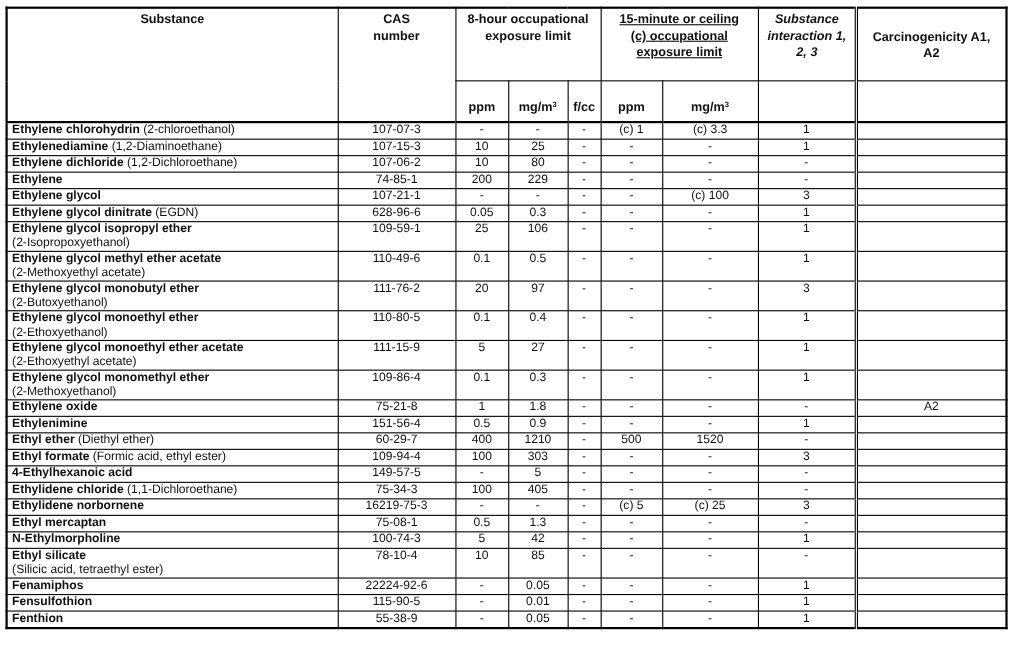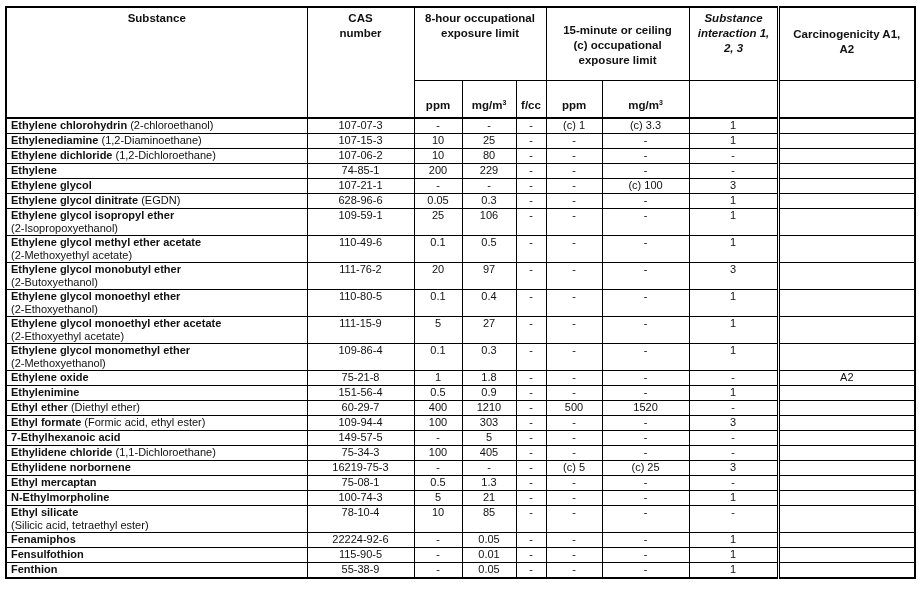--- a/index.html
+++ b/index.html
@@ -51,21 +51,21 @@
   <thead>
     <tr class="h1">
       <th rowspan="2">Substance</th>
       <th rowspan="2">
           <div style="width:60px;margin:0 auto;">CAS number</div>
         </th>
       <th colspan="3">
           <div style="width:110px;margin:0 auto;">8-hour occupational exposure limit</div>
         </th>
       <th colspan="2">
-          <div style="width:115px;margin:12px auto;">15-minute or ceiling (c) occupational exposure limit</div>
+          <div style="width:115px;margin:0 auto;text-decoration:underline;">15-minute or ceiling (c) occupational exposure limit</div>
         </th>
       <th rowspan="1">
           <div style="width:80px;margin:0 auto;font-style:italic;">Substance interaction 1, 2, 3</div>
         </th>
       <th rowspan="1" class="dbl-left">
           <div style="width:110px;margin:16px auto;">Carcinogenicity A1, A2</div>
         </th>
     </tr>
     <tr class="h2">
       <th>ppm</th>
@@ -264,21 +264,21 @@
     <td class="num">100</td>
     <td class="num">303</td>
     <td class="num">-</td>
     <td class="num">-</td>
     <td class="num">-</td>
     <td class="num">3</td>
     <td class="num dbl-left"></td>
   </tr>
 
   <tr>
-    <td class="name"><span class="b">7-Ethylhexanoic acid</span><span class="alt"></span></td>
+    <td class="name"><span class="b">4-Ethylhexanoic acid</span><span class="alt"></span></td>
     <td class="num">149-57-5</td>
     <td class="num">-</td>
     <td class="num">5</td>
     <td class="num">-</td>
     <td class="num">-</td>
     <td class="num">-</td>
     <td class="num">-</td>
     <td class="num dbl-left"></td>
   </tr>
 
@@ -315,21 +315,21 @@
     <td class="num">-</td>
     <td class="num">-</td>
     <td class="num">-</td>
     <td class="num dbl-left"></td>
   </tr>
 
   <tr>
     <td class="name"><span class="b">N-Ethylmorpholine</span><span class="alt"></span></td>
     <td class="num">100-74-3</td>
     <td class="num">5</td>
-    <td class="num">21</td>
+    <td class="num">42</td>
     <td class="num">-</td>
     <td class="num">-</td>
     <td class="num">-</td>
     <td class="num">1</td>
     <td class="num dbl-left"></td>
   </tr>
 
   <tr>
     <td class="name"><span class="b">Ethyl silicate</span><span class="alt" style="display: block;">(Silicic acid, tetraethyl ester)</span></td>
     <td class="num">78-10-4</td>

